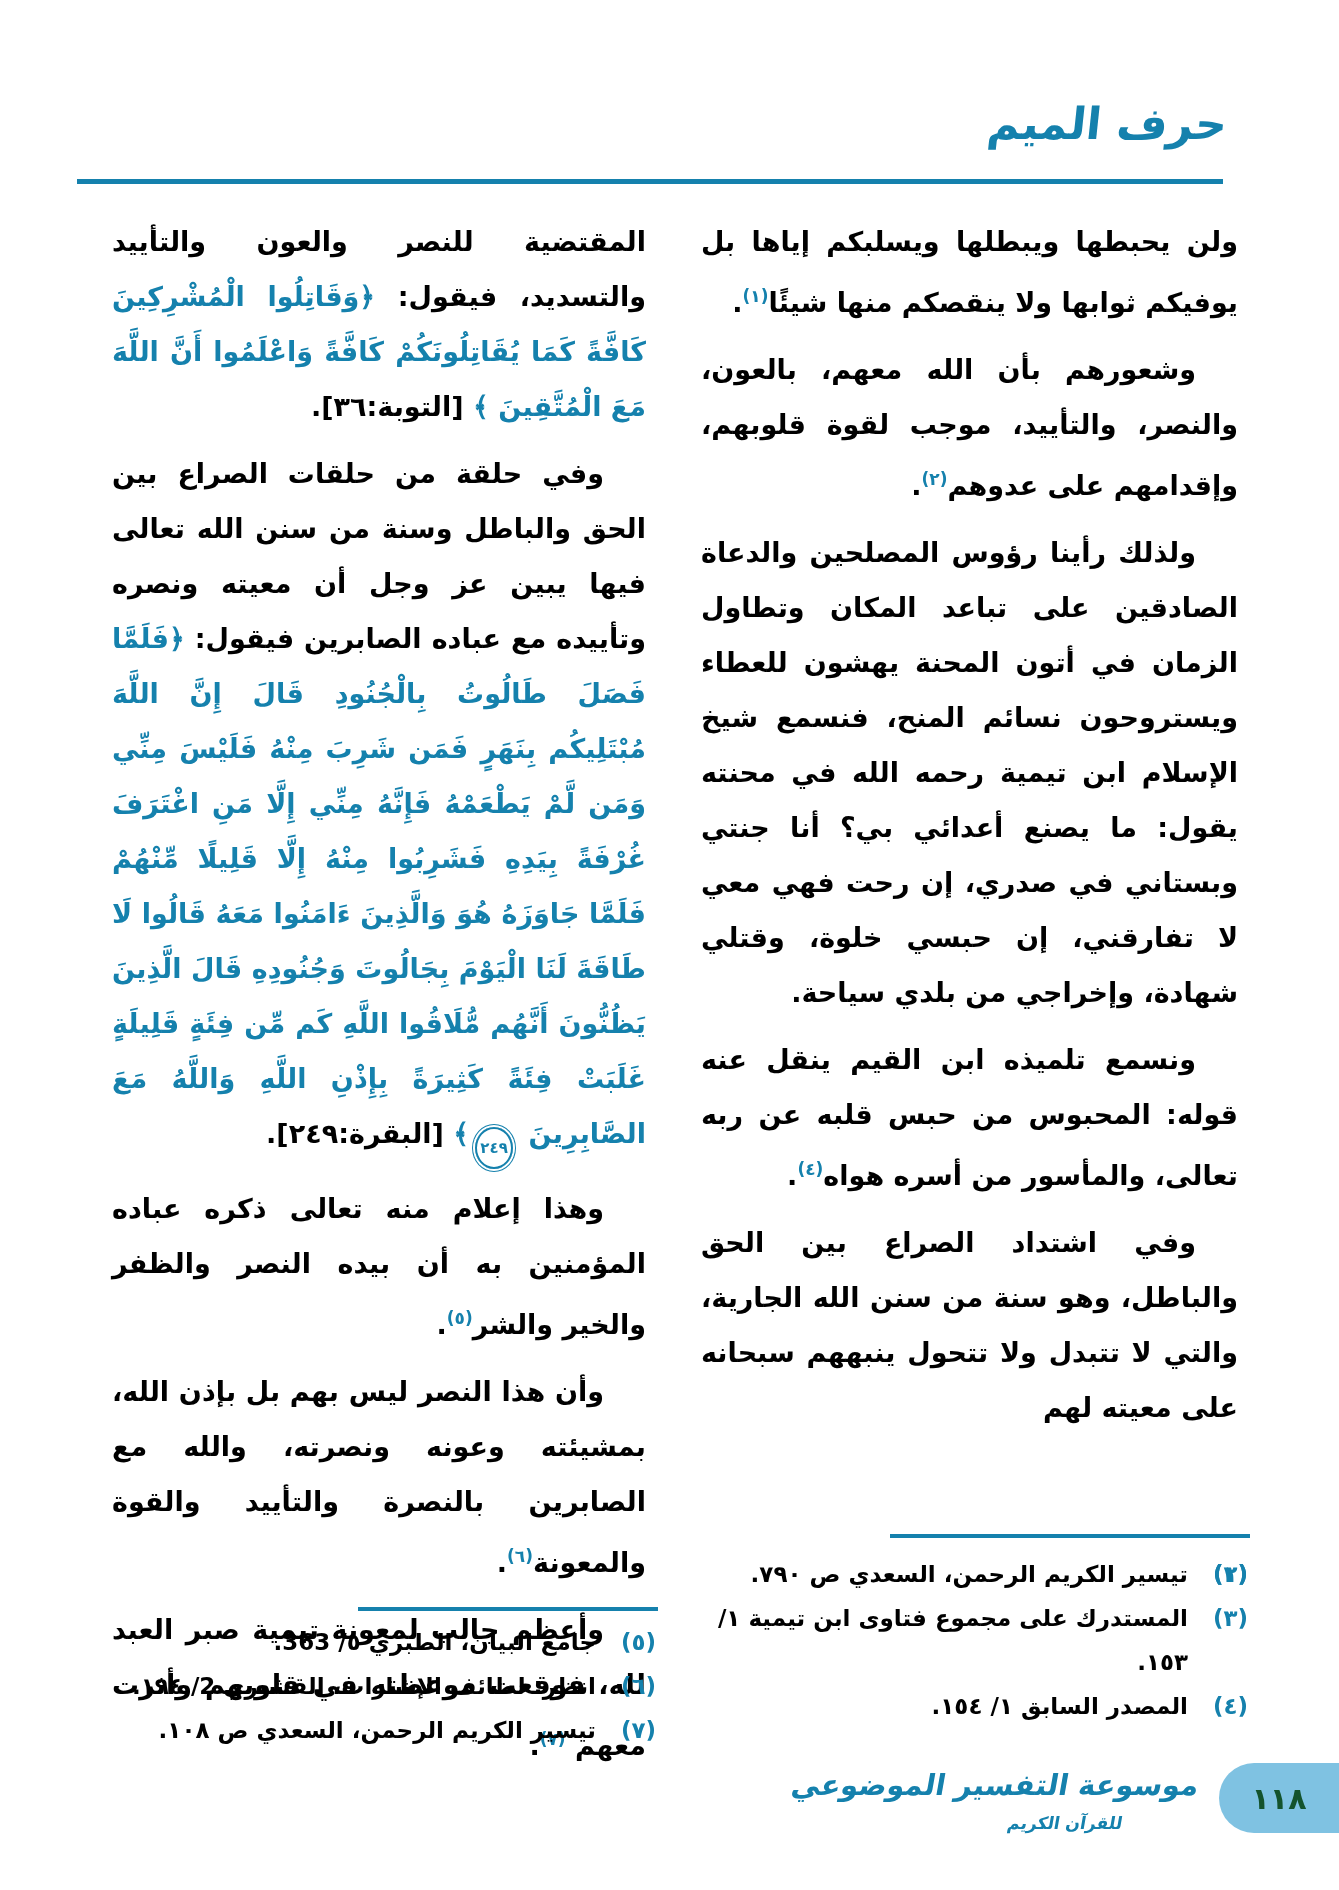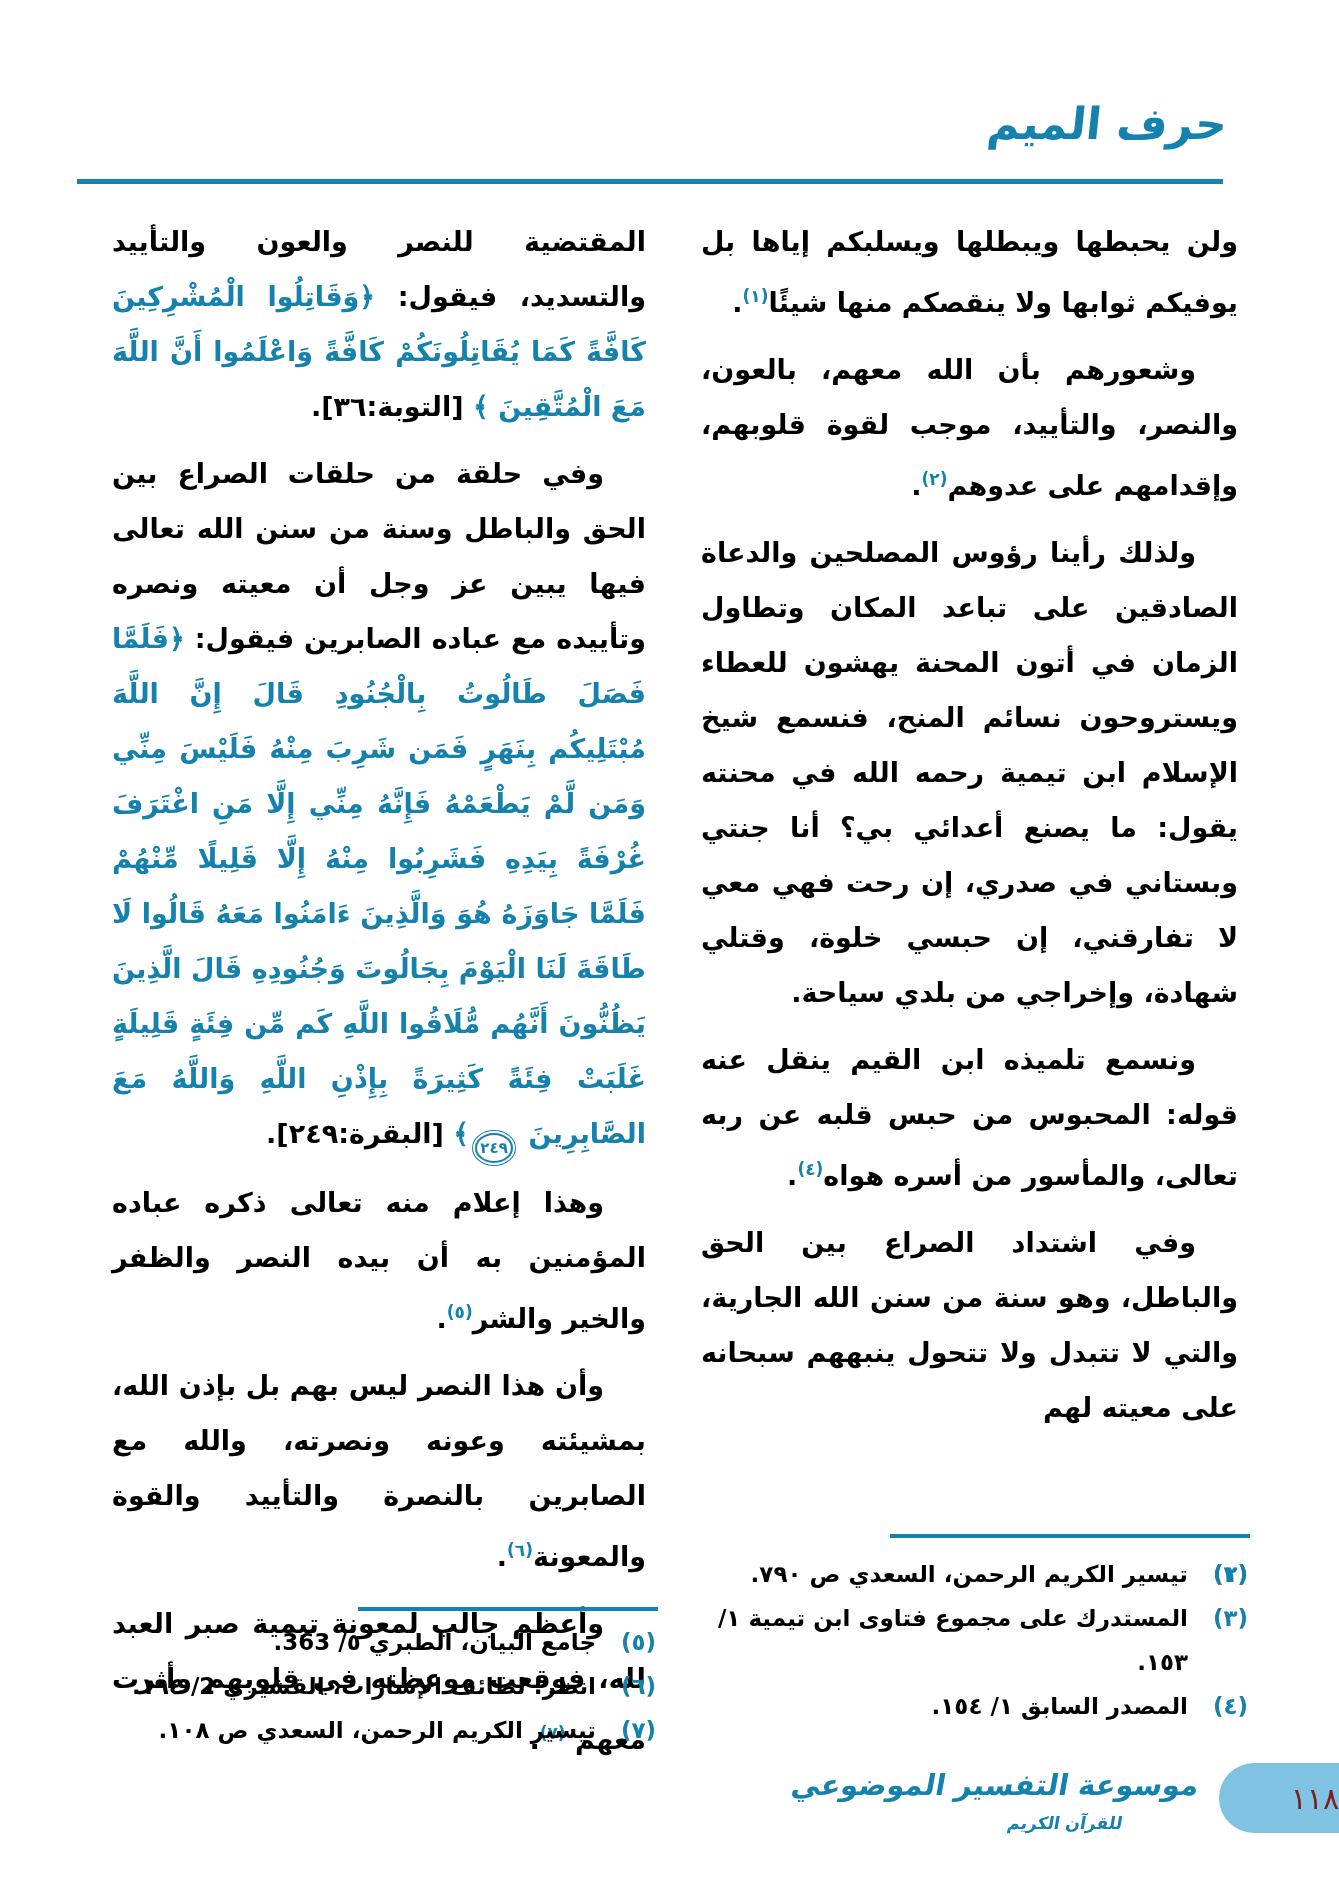--- a/index.html
+++ b/index.html
@@ -50,21 +50,21 @@
   .qref { color: var(--ink); }
   .fnref {
     color: var(--accent);
     font-size: 17px;
     vertical-align: 10px;
     letter-spacing: 1px;
     white-space: nowrap;
   }
   .ayah {
     display: inline-flex; align-items: center; justify-content: center;
-    width: 38px; height: 30px;
+    width: 38px; height: 42px;
     border: 2px solid var(--accent);
     border-radius: 50%;
     box-shadow: 0 0 0 2px #ffffff, 0 0 0 3px var(--accent);
     color: var(--accent);
     font-size: 15px; line-height: 38px;
     vertical-align: -10px;
     margin: 0 6px;
     text-indent: 0;
   }
 
@@ -91,23 +91,23 @@
     color: var(--accent);
     font-weight: bold;
   }
   .logo-line1 { font-size: 29px; line-height: 54px; transform: skewX(-10deg); white-space: nowrap; }
   .logo-line2 { font-size: 17px; line-height: 22px; transform: skewX(-10deg); }
 
   .page-badge {
     position: absolute; top: 1763px; right: 0; width: 120px; height: 70px;
     background: var(--badge);
     border-radius: 36px 0 0 36px;
-    color: #7f1d1d;
-    font-size: 30px; font-weight: normal;
-    display: flex; align-items: center; 
+    color: #14532d;
+    font-size: 30px; font-weight: bold;
+    display: flex; align-items: center; justify-content: center;
   }
 </style>
 </head>
 <body>
 
 <div class="page">
 
   <div class="header-title">حرف الميم</div>
   <div class="header-rule"></div>
 

